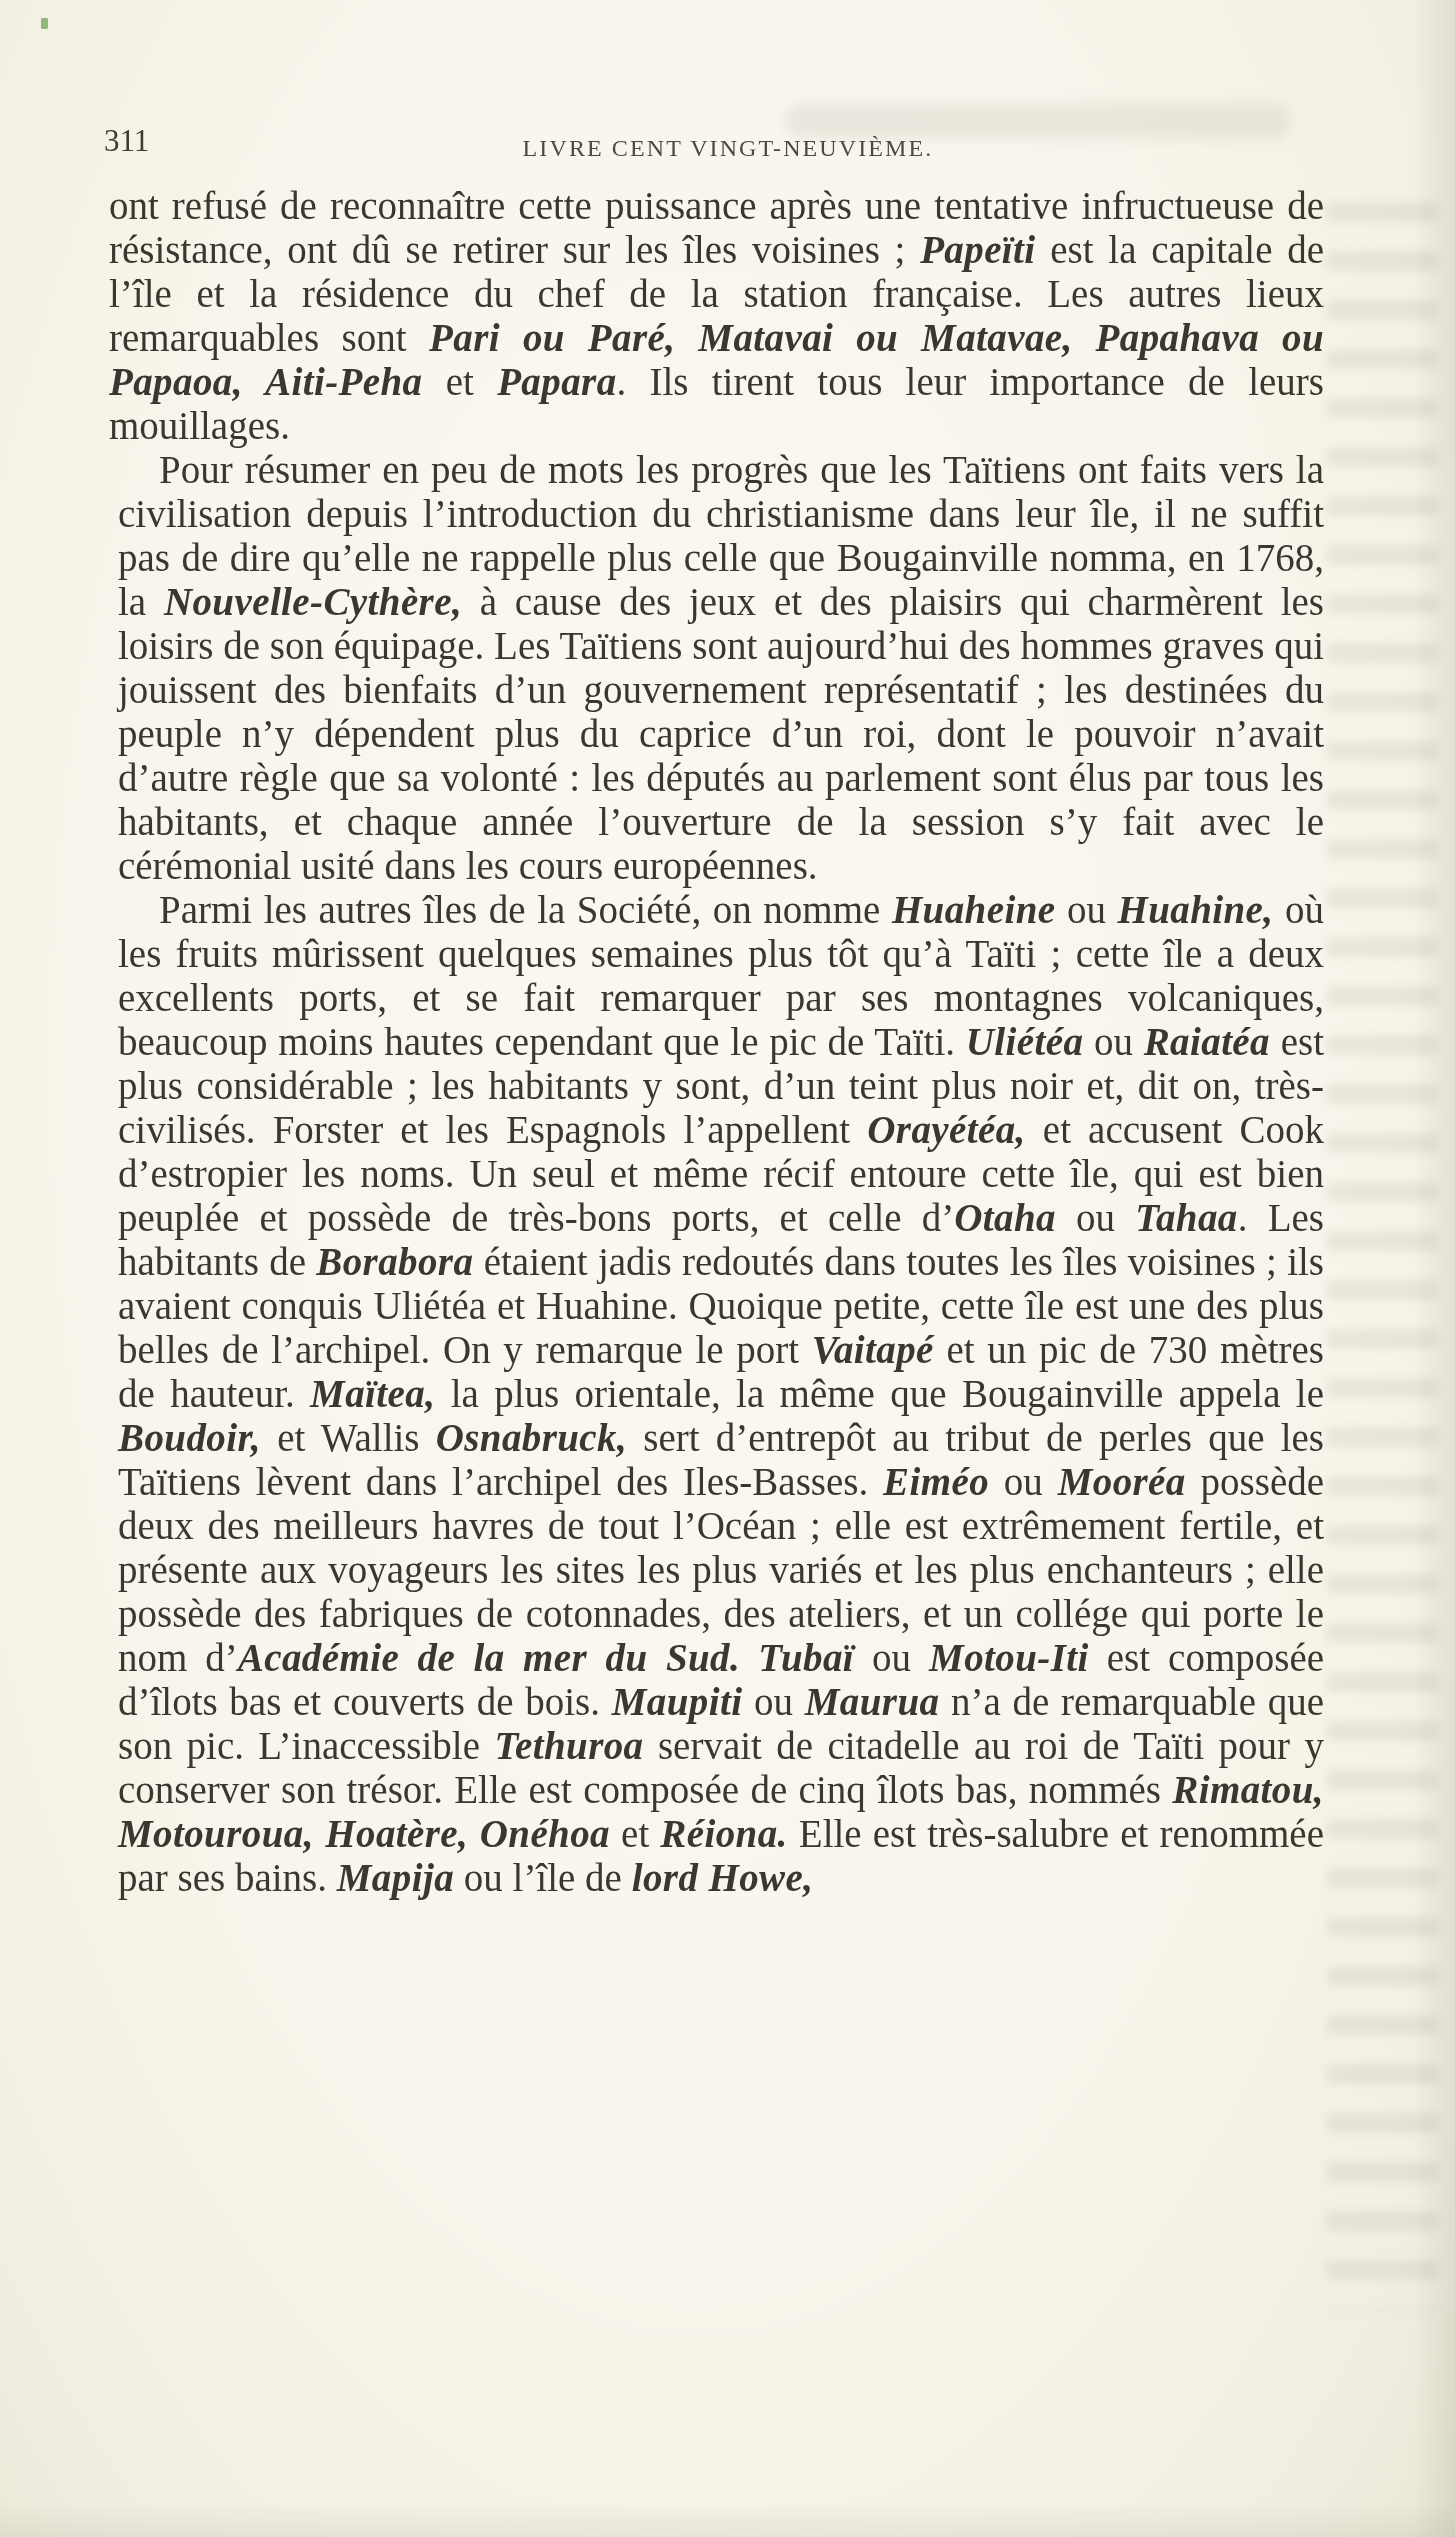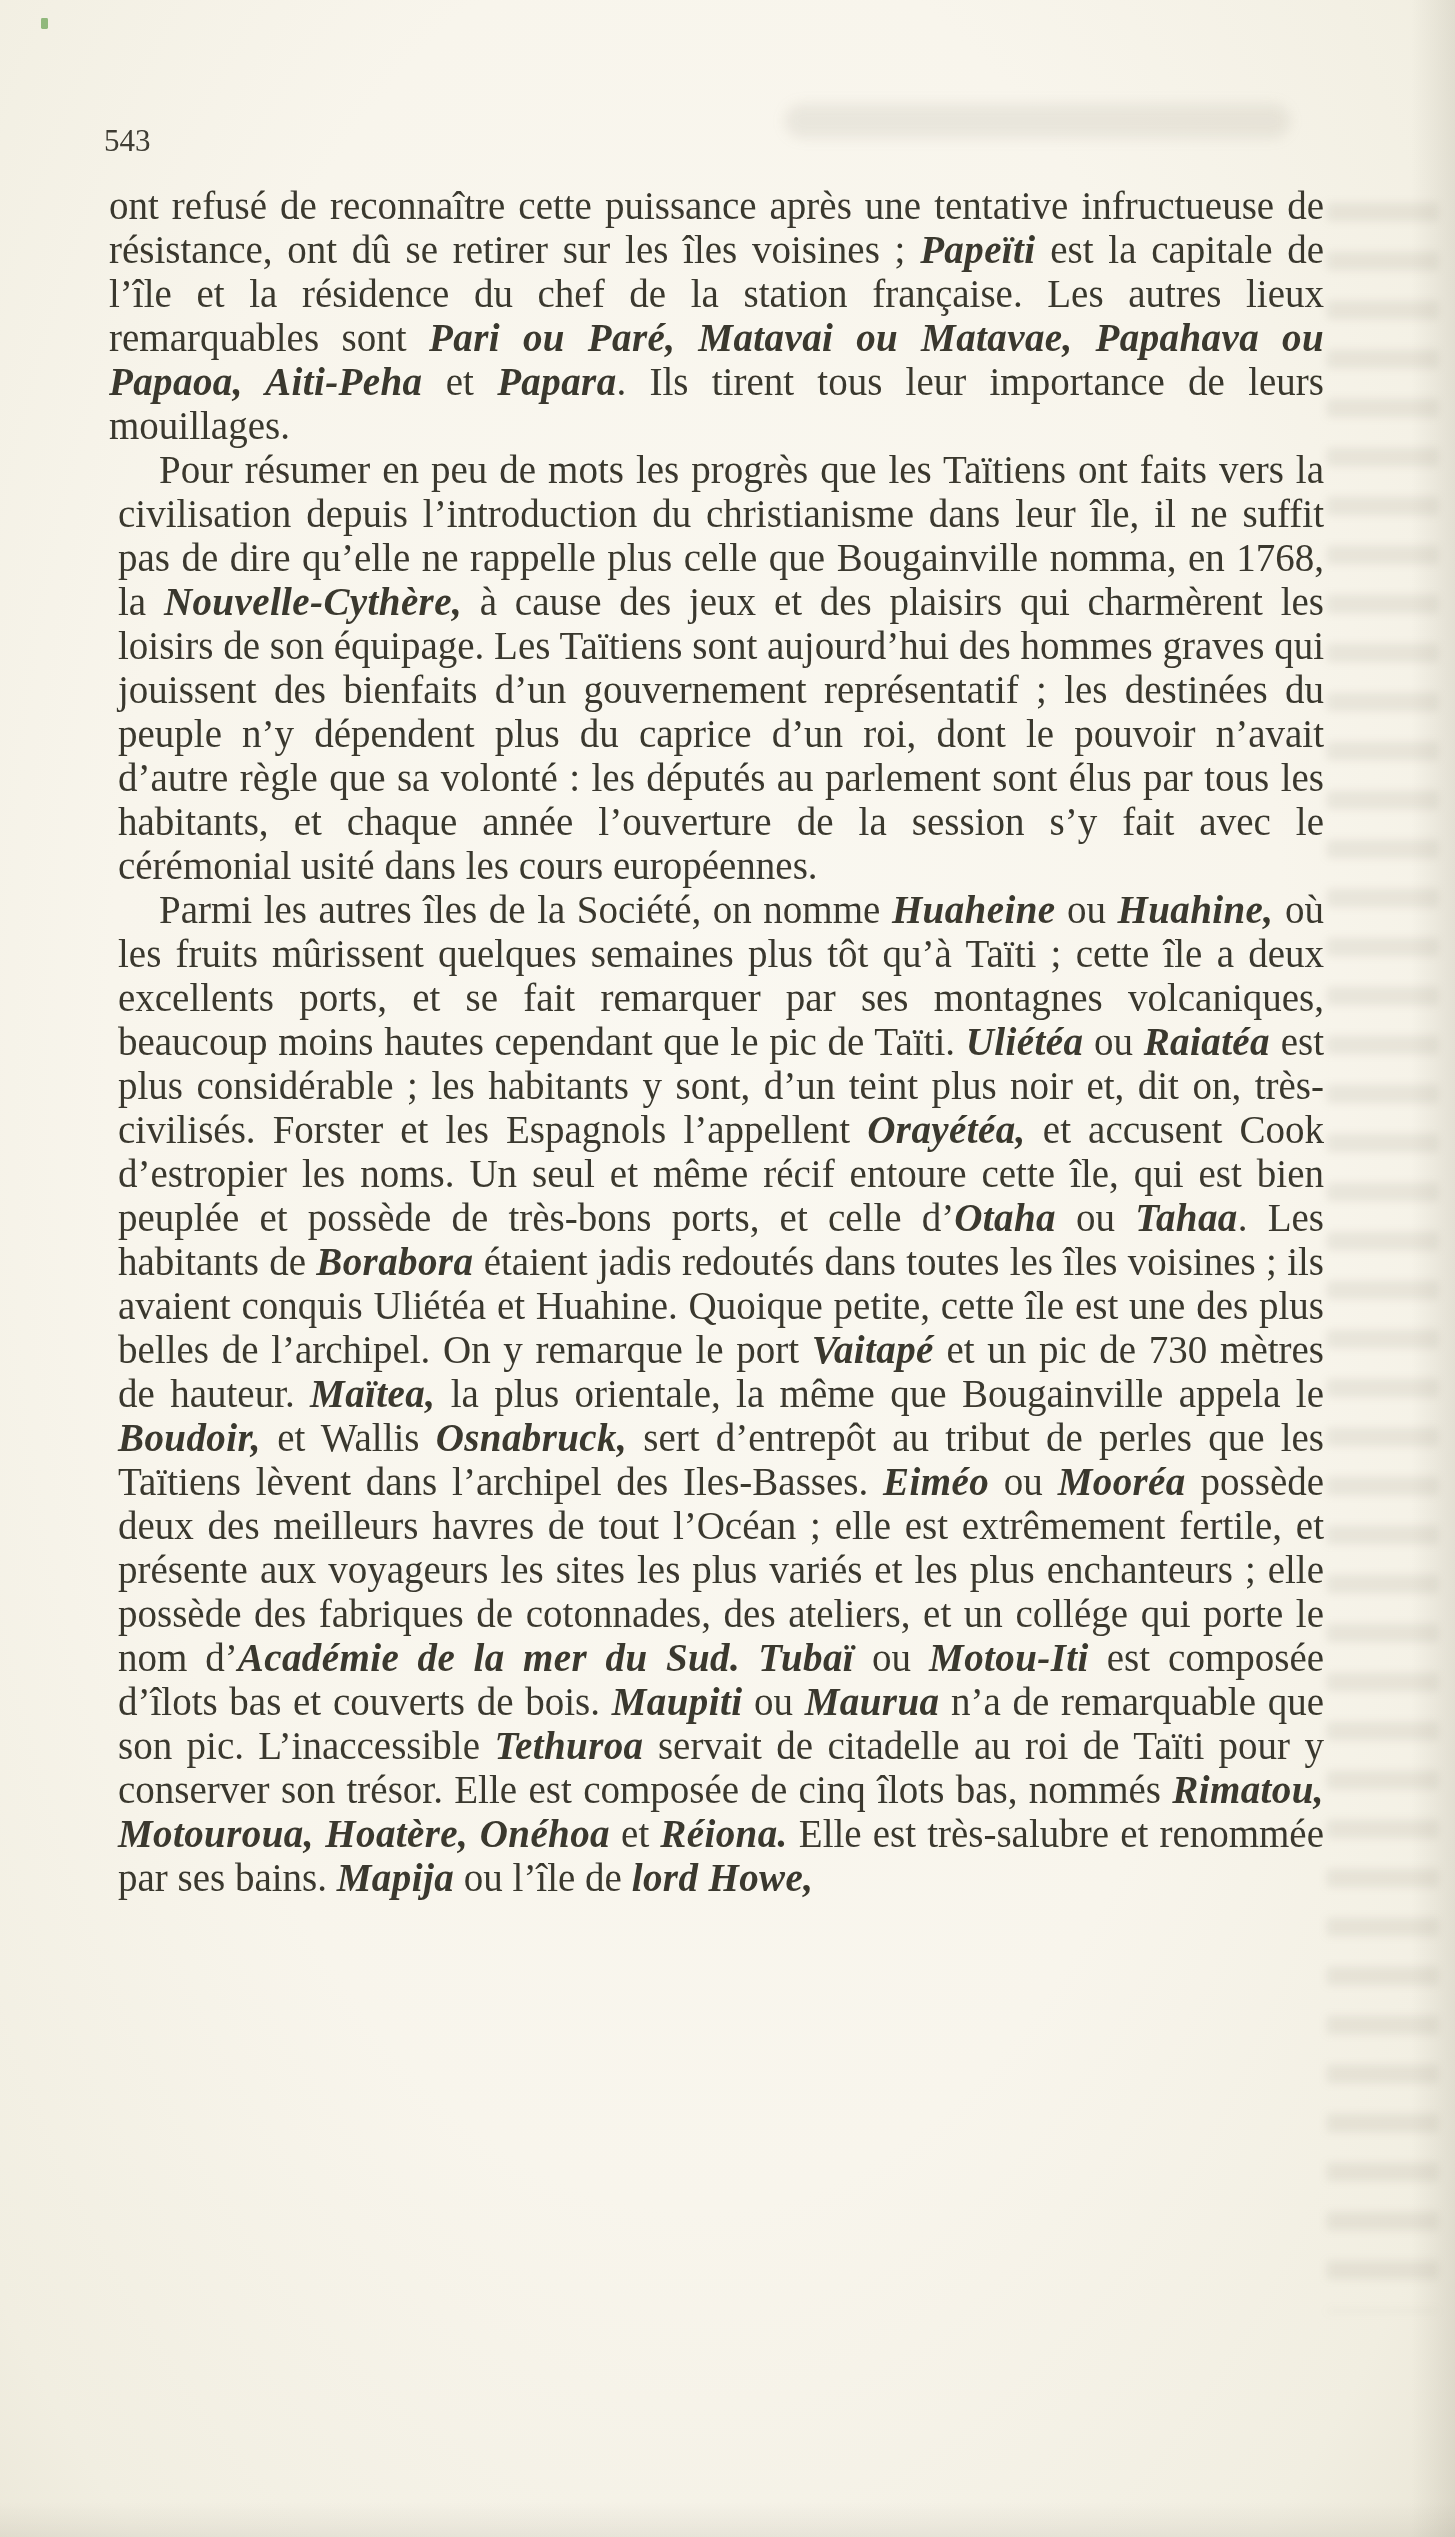--- a/index.html
+++ b/index.html
@@ -105,22 +105,23 @@
 </style>
 </head>
 <body>
 
 <div class="scan">
 
   <div class="speck"></div>
   <div class="smudge-top"></div>
   <div class="bleed"></div>
 
-  <span class="page-number">543</span>
+  <span class="page-number">311</span>
 
+  <div class="running-header">LIVRE CENT VINGT-NEUVIÈME.</div>
 
   <div class="text-block">
       <p>ont refusé de reconnaître cette puissance après une tentative infructueuse de résistance, ont dû se retirer sur les îles voisines ; <span class="it">Papeïti</span> est la capitale de l’île et la résidence du chef de la station française. Les autres lieux remarquables sont <span class="it">Pari ou Paré, Matavai ou Matavae, Papahava ou Papaoa, Aiti-Peha</span> et <span class="it">Papara</span>. Ils tirent tous leur importance de leurs mouillages.</p>
       <p class="indent">Pour résumer en peu de mots les progrès que les Taïtiens ont faits vers la civilisation depuis l’introduction du christianisme dans leur île, il ne suffit pas de dire qu’elle ne rappelle plus celle que Bougainville nomma, en 1768, la <span class="it">Nouvelle-Cythère,</span> à cause des jeux et des plaisirs qui charmèrent les loisirs de son équipage. Les Taïtiens sont aujourd’hui des hommes graves qui jouissent des bienfaits d’un gouvernement représentatif ; les destinées du peuple n’y dépendent plus du caprice d’un roi, dont le pouvoir n’avait d’autre règle que sa volonté : les députés au parlement sont élus par tous les habitants, et chaque année l’ouverture de la session s’y fait avec le cérémonial usité dans les cours européennes.</p>
       <p class="indent">Parmi les autres îles de la Société, on nomme <span class="it">Huaheine</span> ou <span class="it">Huahine,</span> où les fruits mûrissent quelques semaines plus tôt qu’à Taïti ; cette île a deux excellents ports, et se fait remarquer par ses montagnes volcaniques, beaucoup moins hautes cependant que le pic de Taïti. <span class="it">Uliétéa</span> ou <span class="it">Raiatéa</span> est plus considérable ; les habitants y sont, d’un teint plus noir et, dit on, très-civilisés. Forster et les Espagnols l’appellent <span class="it">Orayétéa,</span> et accusent Cook d’estropier les noms. Un seul et même récif entoure cette île, qui est bien peuplée et possède de très-bons ports, et celle d’<span class="it">Otaha</span> ou <span class="it">Tahaa</span>. Les habitants de <span class="it">Borabora</span> étaient jadis redoutés dans toutes les îles voisines ; ils avaient conquis Uliétéa et Huahine. Quoique petite, cette île est une des plus belles de l’archipel. On y remarque le port <span class="it">Vaitapé</span> et un pic de 730 mètres de hauteur. <span class="it">Maïtea,</span> la plus orientale, la même que Bougainville appela le <span class="it">Boudoir,</span> et Wallis <span class="it">Osnabruck,</span> sert d’entrepôt au tribut de perles que les Taïtiens lèvent dans l’archipel des Iles-Basses. <span class="it">Eiméo</span> ou <span class="it">Mooréa</span> possède deux des meilleurs havres de tout l’Océan ; elle est extrêmement fertile, et présente aux voyageurs les sites les plus variés et les plus enchanteurs ; elle possède des fabriques de cotonnades, des ateliers, et un collége qui porte le nom d’<span class="it">Académie de la mer du Sud.</span> <span class="it">Tubaï</span> ou <span class="it">Motou-Iti</span> est composée d’îlots bas et couverts de bois. <span class="it">Maupiti</span> ou <span class="it">Maurua</span> n’a de remarquable que son pic. L’inaccessible <span class="it">Tethuroa</span> servait de citadelle au roi de Taïti pour y conserver son trésor. Elle est composée de cinq îlots bas, nommés <span class="it">Rimatou, Motouroua, Hoatère, Onéhoa</span> et <span class="it">Réiona.</span> Elle est très-salubre et renommée par ses bains. <span class="it">Mapija</span> ou l’île de <span class="it">lord Howe,</span></p>
     </div>
 
   <div class="edge-right"></div>
   <div class="edge-bottom"></div>
 </div>

